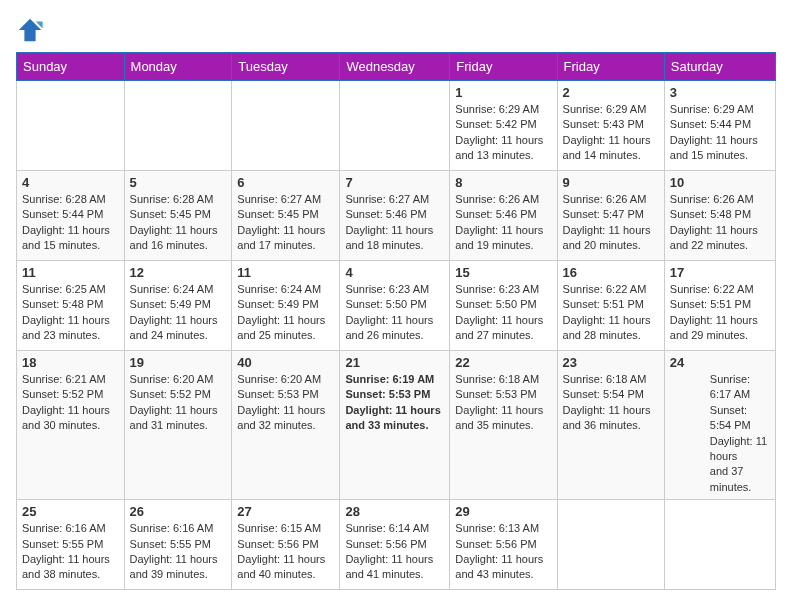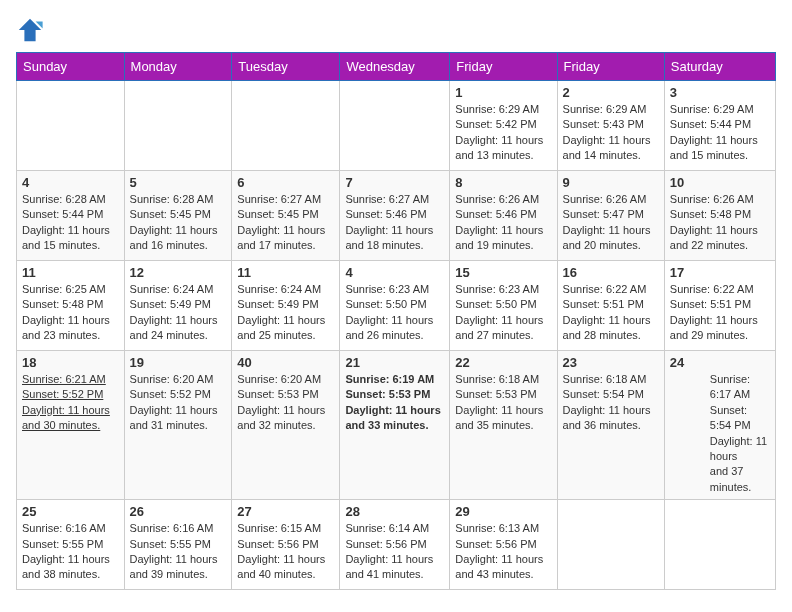--- a/index.html
+++ b/index.html
@@ -253,21 +253,21 @@
           <span class="day-number">17</span>
           <div class="day-info" style="white-space: pre-line;">Sunrise: 6:22 AM
 Sunset: 5:51 PM
 Daylight: 11 hours
 and 29 minutes.</div>
         </td>
       </tr>
       <tr>
         <td>
           <span class="day-number">18</span>
-          <div class="day-info" style="white-space: pre-line; text-decoration: underline;">Sunrise: 6:21 AM
+          <div class="day-info" style="white-space: pre-line;">Sunrise: 6:21 AM
 Sunset: 5:52 PM
 Daylight: 11 hours
 and 30 minutes.</div>
         </td>
         <td>
           <span class="day-number">19</span>
           <div class="day-info" style="white-space: pre-line;">Sunrise: 6:20 AM
 Sunset: 5:52 PM
 Daylight: 11 hours
 and 31 minutes.</div>

